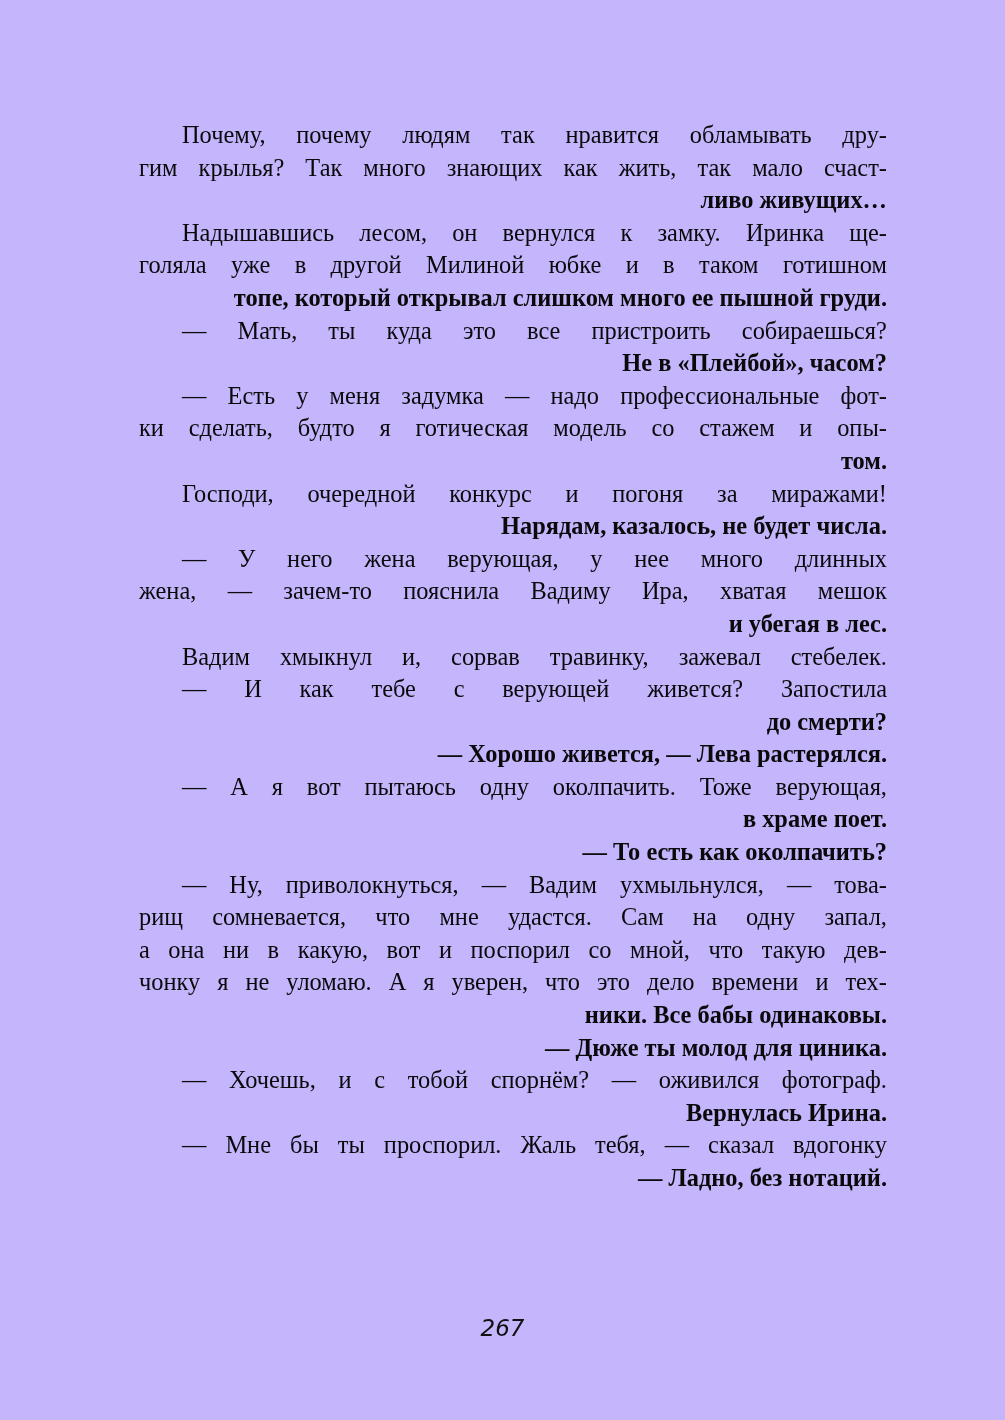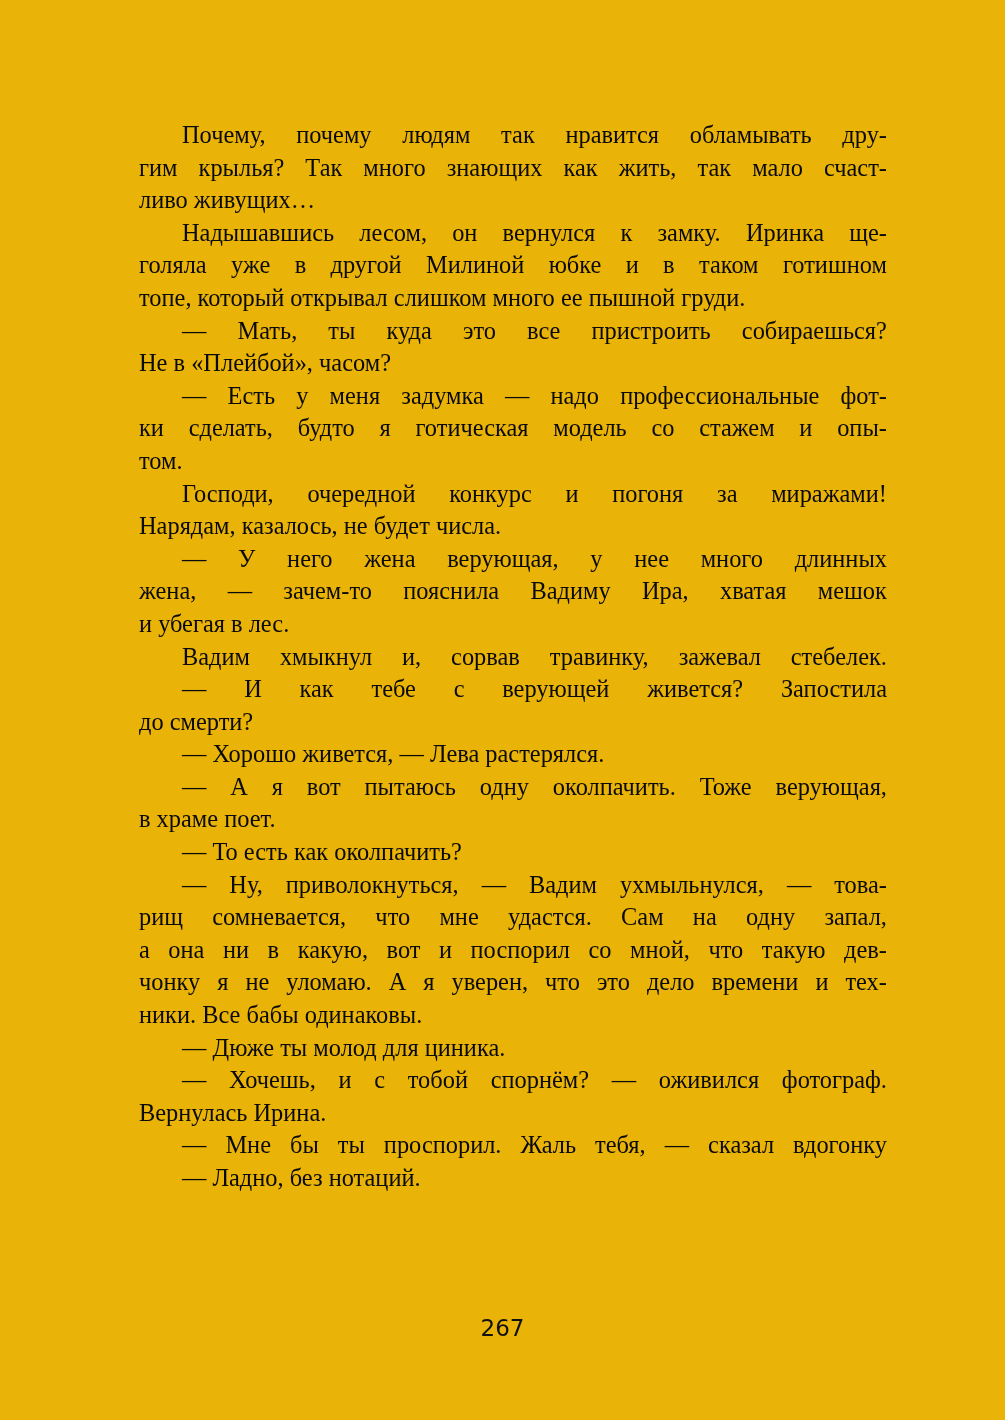--- a/index.html
+++ b/index.html
@@ -14,21 +14,21 @@
     font-family: "Liberation Serif", "DejaVu Serif", serif;
     color: #0a0a0a;
     overflow: hidden;
   }
 
   #page {
     position: absolute;
     left: 0; top: 0;
     width: 1005px;
     height: 1420px;
-    background: #eab308;
+    background: #c4b5fd;
   }
 
   #textblock {
     position: absolute;
     left: 139px;
     top: 119px;
     width: 748px;
   }
 
   
@@ -47,39 +47,41 @@
     display: flex;
     justify-content: space-between;
     white-space: normal;
   }
   .ln.just > .w {
     white-space: pre;
   }
 
   
   .ln.last {
-    text-align: left;
+    text-align: right;
+    font-weight: bold;
   }
 
   
   .ln.ind {
     padding-left: 43px;
     width: calc(100% - 43px);
   }
 
   #folio {
     position: absolute;
     left: 0;
     top: 1313px;
     width: 1005px;
     text-align: center;
     font-family: "DejaVu Sans", "Liberation Sans", sans-serif;
     font-size: 23px;
     line-height: 30px;
     color: #111111;
+    font-style: italic;
   }
 </style>
 </head>
 <body>
 
 <div id="page">
   <div id="textblock">
       <div class="ln just ind">
         <span class="w">Почему,</span>
         <span class="w">почему</span>

